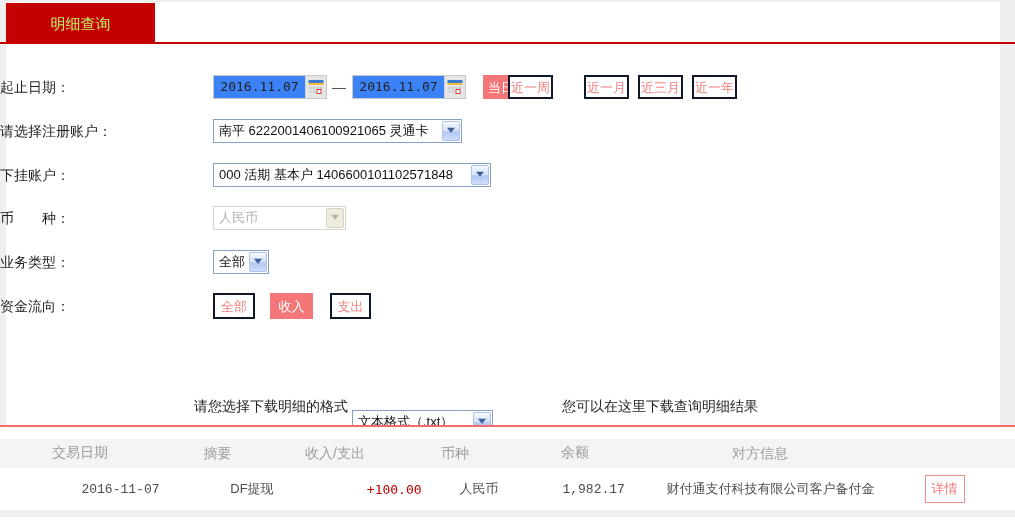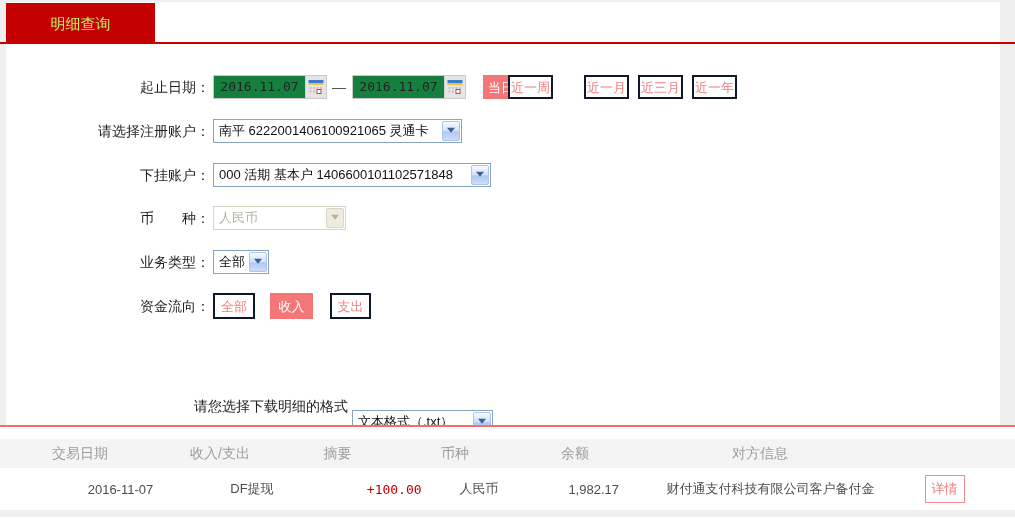--- a/index.html
+++ b/index.html
@@ -7,26 +7,26 @@
   .page { position:relative; width:1015px; height:521px; background:#efefef; overflow:hidden; }
   .panel-bg { position:absolute; left:6px; top:2px; width:994px; height:423px; background:#ffffff; }
 
   
   .tab { position:absolute; left:6px; top:3px; width:149px; height:41px; background:#c40000;
          color:#bef264; font-size:15px; text-align:center; line-height:41px; cursor:pointer; }
   .tab-underline { position:absolute; left:0; top:42px; width:1015px; height:2px; background:#c40000; }
 
   
   .frow { position:absolute; left:0; width:1015px; height:28px; }
-  .lbl { position:absolute; left:0; top:0; width:210px; text-align:right;
+  .lbl { position:absolute; left:0; top:0; width:210px; 
          font-size:14px; color:#1f1f1f; line-height:24px; white-space:nowrap; }
 
   
   .date-input { position:absolute; top:0; width:114px; height:24px; border:1px solid #c9c9c9;
-                background:#15803d; display:flex; cursor:pointer; }
+                background:#3b82f6; display:flex; cursor:pointer; }
   .date-val { flex:1; text-align:center; font-size:13px; color:#222; line-height:22px;
               font-family:"DejaVu Sans Mono","Liberation Mono",monospace; }
   .cal-btn { width:21px; background:#e5e5e5; border-left:1px solid #d2d2d2;
              display:flex; align-items:center; justify-content:center; cursor:pointer; }
   .date-sep { position:absolute; left:330px; top:0; width:18px; text-align:center;
               line-height:24px; color:#555; font-size:14px; }
 
   
   .pbtn { position:absolute; top:0; height:24px; background:#fff; border:2px solid #0f172a;
           color:#ef7f7f; font-size:13px; text-align:center; line-height:22px; cursor:pointer;
@@ -64,21 +64,21 @@
            display:flex; font-size:14px; color:#9c9c9c; line-height:29px; }
   .trow { position:absolute; left:0; top:468px; width:1015px; height:42px; background:#fff;
           display:flex; align-items:center; font-size:13px; color:#4d4d4d;padding-left:44px; }
   .row-gap { position:absolute; left:0; top:510px; width:1015px; height:7px; background:#f0f0f0; }
   .trow.partial { top:517px; height:34px; }
   .td { text-align:center; white-space:nowrap; }
   .c1{width:160px}.c2{width:115px}.c3{width:120px}.c4{width:120px}.c5{width:120px}
   .c6{width:250px}.c7{width:130px}
   .mono { font-family:"DejaVu Sans Mono","Liberation Mono",monospace; }
   .amt { color:#c00000;text-align:right; }
-  .td.c1, .td.c5 { font-family:Liberation Sans, sans-serif; }
+  .td.c1, .td.c5 { font-family:Liberation Mono, monospace; }
   .action { display:flex; justify-content:center; padding-right:16px; }
   .detail-btn { width:40px; height:28px; background:#fff; border:1px solid #f18c8c; color:#ef7a7a;
                 font-size:13px; cursor:pointer; font-family:inherit; }
   .trow.partial .action { margin-left:885px; padding-top:4px; align-items:flex-start; height:100%; }
 </style>
 </head>
 <body>
 
 <div class="page">
   <div class="panel-bg"></div>
@@ -175,30 +175,31 @@
     <button class="pbtn" style="left:330px;width:41px;height:26px;line-height:24px">支出</button>
   </div>
 
 
   <div class="frow" style="top:393px;height:26px">
     <span class="dl-label">请您选择下载明细的格式</span>
     <div class="xp" style="left:352px;width:141px;top:17px">
       <span class="v">文本格式（.txt）</span>
       <span class="ar"></span>
     </div>
+    <span class="dl-hint">您可以在这里下载查询明细结果</span>
     <button class="dl-btn">下载</button>
   </div>
 
   <div class="divider"></div>
   <div class="table-bg"></div>
 
   <div class="thead">
     <div class="td c1">交易日期</div>
+    <div class="td c2">摘要</div>
     <div class="td c3">收入/支出</div>
-    <div class="td c2">摘要</div>
     <div class="td c4">币种</div>
     <div class="td c5">余额</div>
     <div class="td c6">对方信息</div>
     <div class="td c7"></div>
   </div>
 
   <div class="trow">
     <div class="td c1">2016-11-07</div>
     <div class="td c2">DF提现</div>
     <div class="td c3 amt mono">+100.00</div>

